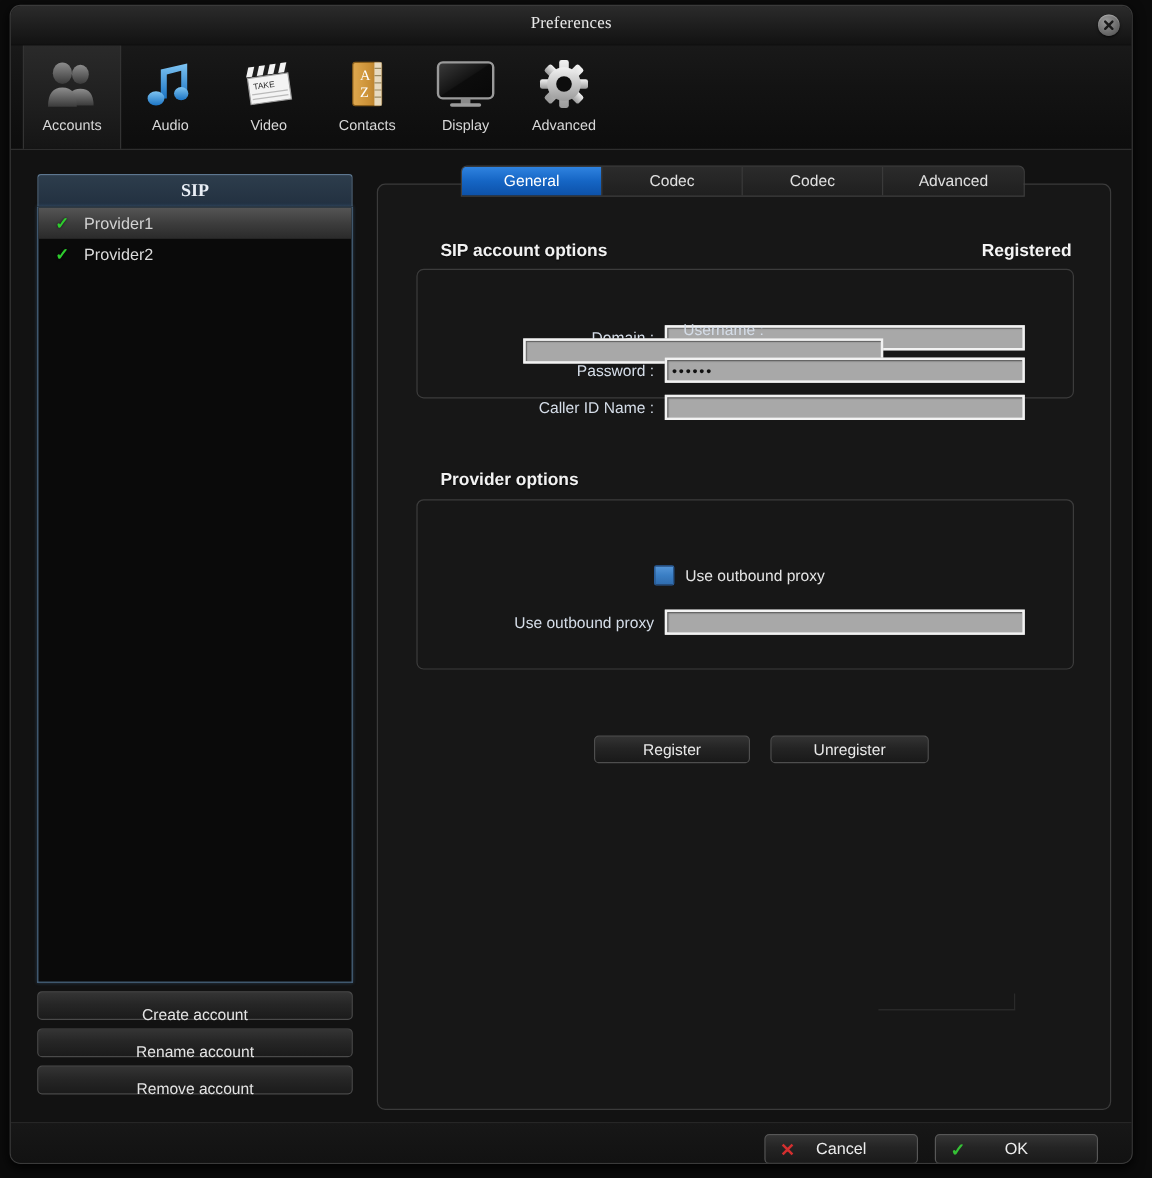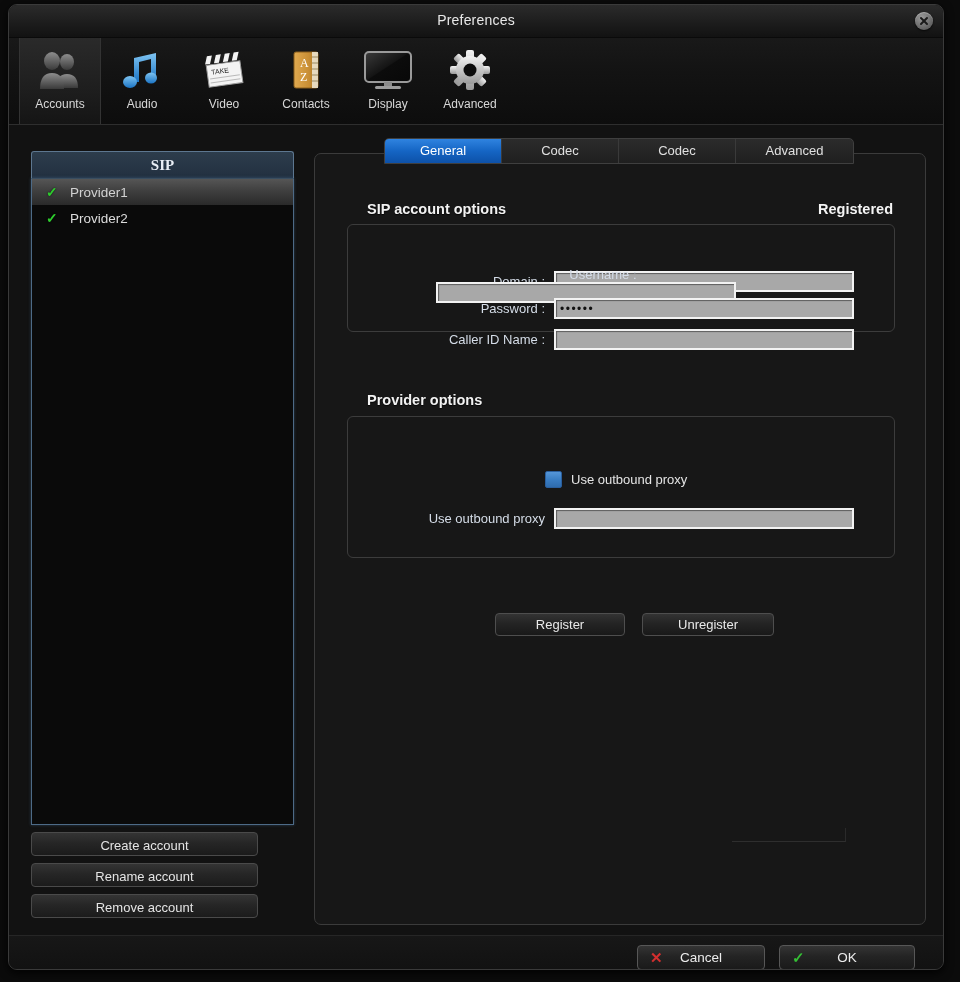--- a/index.html
+++ b/index.html
@@ -27,20 +27,21 @@
     overflow: hidden;
   }
 
   
   #titlebar {
     position: relative;
     height: 32px;
     background: linear-gradient(to bottom, #2b2b2b 0%, #1d1d1d 55%, #121212 100%);
     border-bottom: 1px solid #0a0a0a;
     border-radius: 8px 8px 0 0;
+    font-family: Liberation Serif, serif;
   }
   #title-text {
     position: absolute;
     left: 0; right: 0; top: 7px;
     text-align: center;
     color: #e8e8e8;
     font-size: 14px;
     letter-spacing: 0.2px;
   }
   #close-btn {
@@ -100,21 +101,21 @@
   #body {
     position: relative;
     height: 810px;
     background: #121212;
   }
 
   
   #sidebar {
     position: absolute;
     left: 22px;
-    top: 26px;
+    top: 20px;
     width: 263px;
   }
   #sip-header {
     height: 27px;
     line-height: 26px;
     text-align: center;
     background: linear-gradient(to bottom, #2d3d4c 0%, #223040 100%);
     border: 1px solid #5d7790;
     border-bottom: none;
     color: #e9eef5;
@@ -151,34 +152,34 @@
     font-size: 14px;
     font-weight: bold;
     width: 20px;
     display: inline-block;
     text-shadow: 0 0 2px rgba(0,0,0,0.8);
   }
   .acct-name { margin-left: 4px; }
 
   .side-btn {
     display: block;
-    width: 227px;
+    width: 263px;
     height: 24px;
     margin-top: 7px;
     background: linear-gradient(to bottom, #343434 0%, #262626 45%, #1b1b1b 100%);
     border: 1px solid #4a4a4a;
     border-radius: 4px;
     color: #e4e4e4;
     font-size: 13px;
     font-family: "Liberation Sans", sans-serif;
     text-align: center;
     line-height: 22px;
     box-sizing: border-box;
     cursor: pointer;
-    padding: 2px;
+    padding: 8px;
   }
 
   
   #rightpanel {
     position: absolute;
     left: 305px;
     top: 28px;
     width: 612px;
     height: 772px;
     background: #171717;

